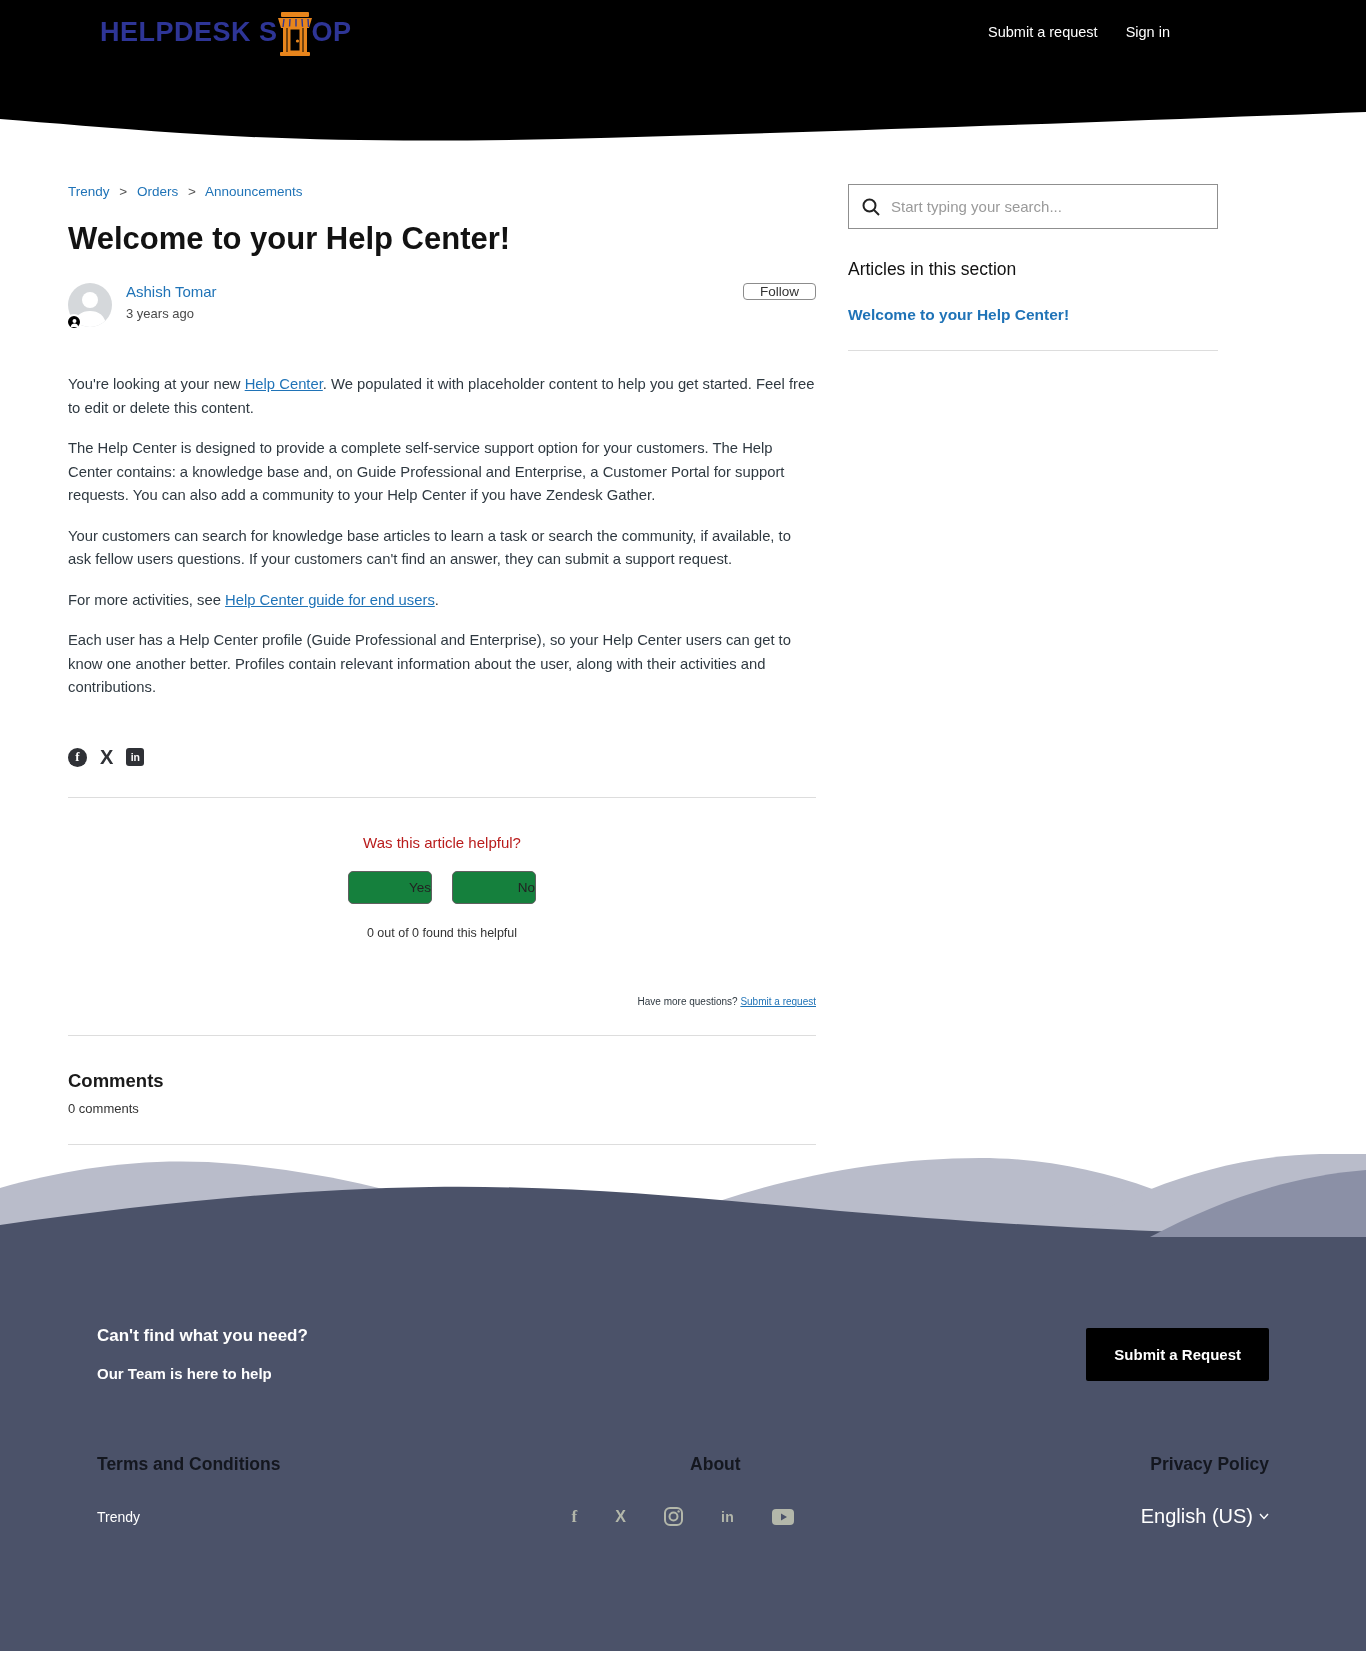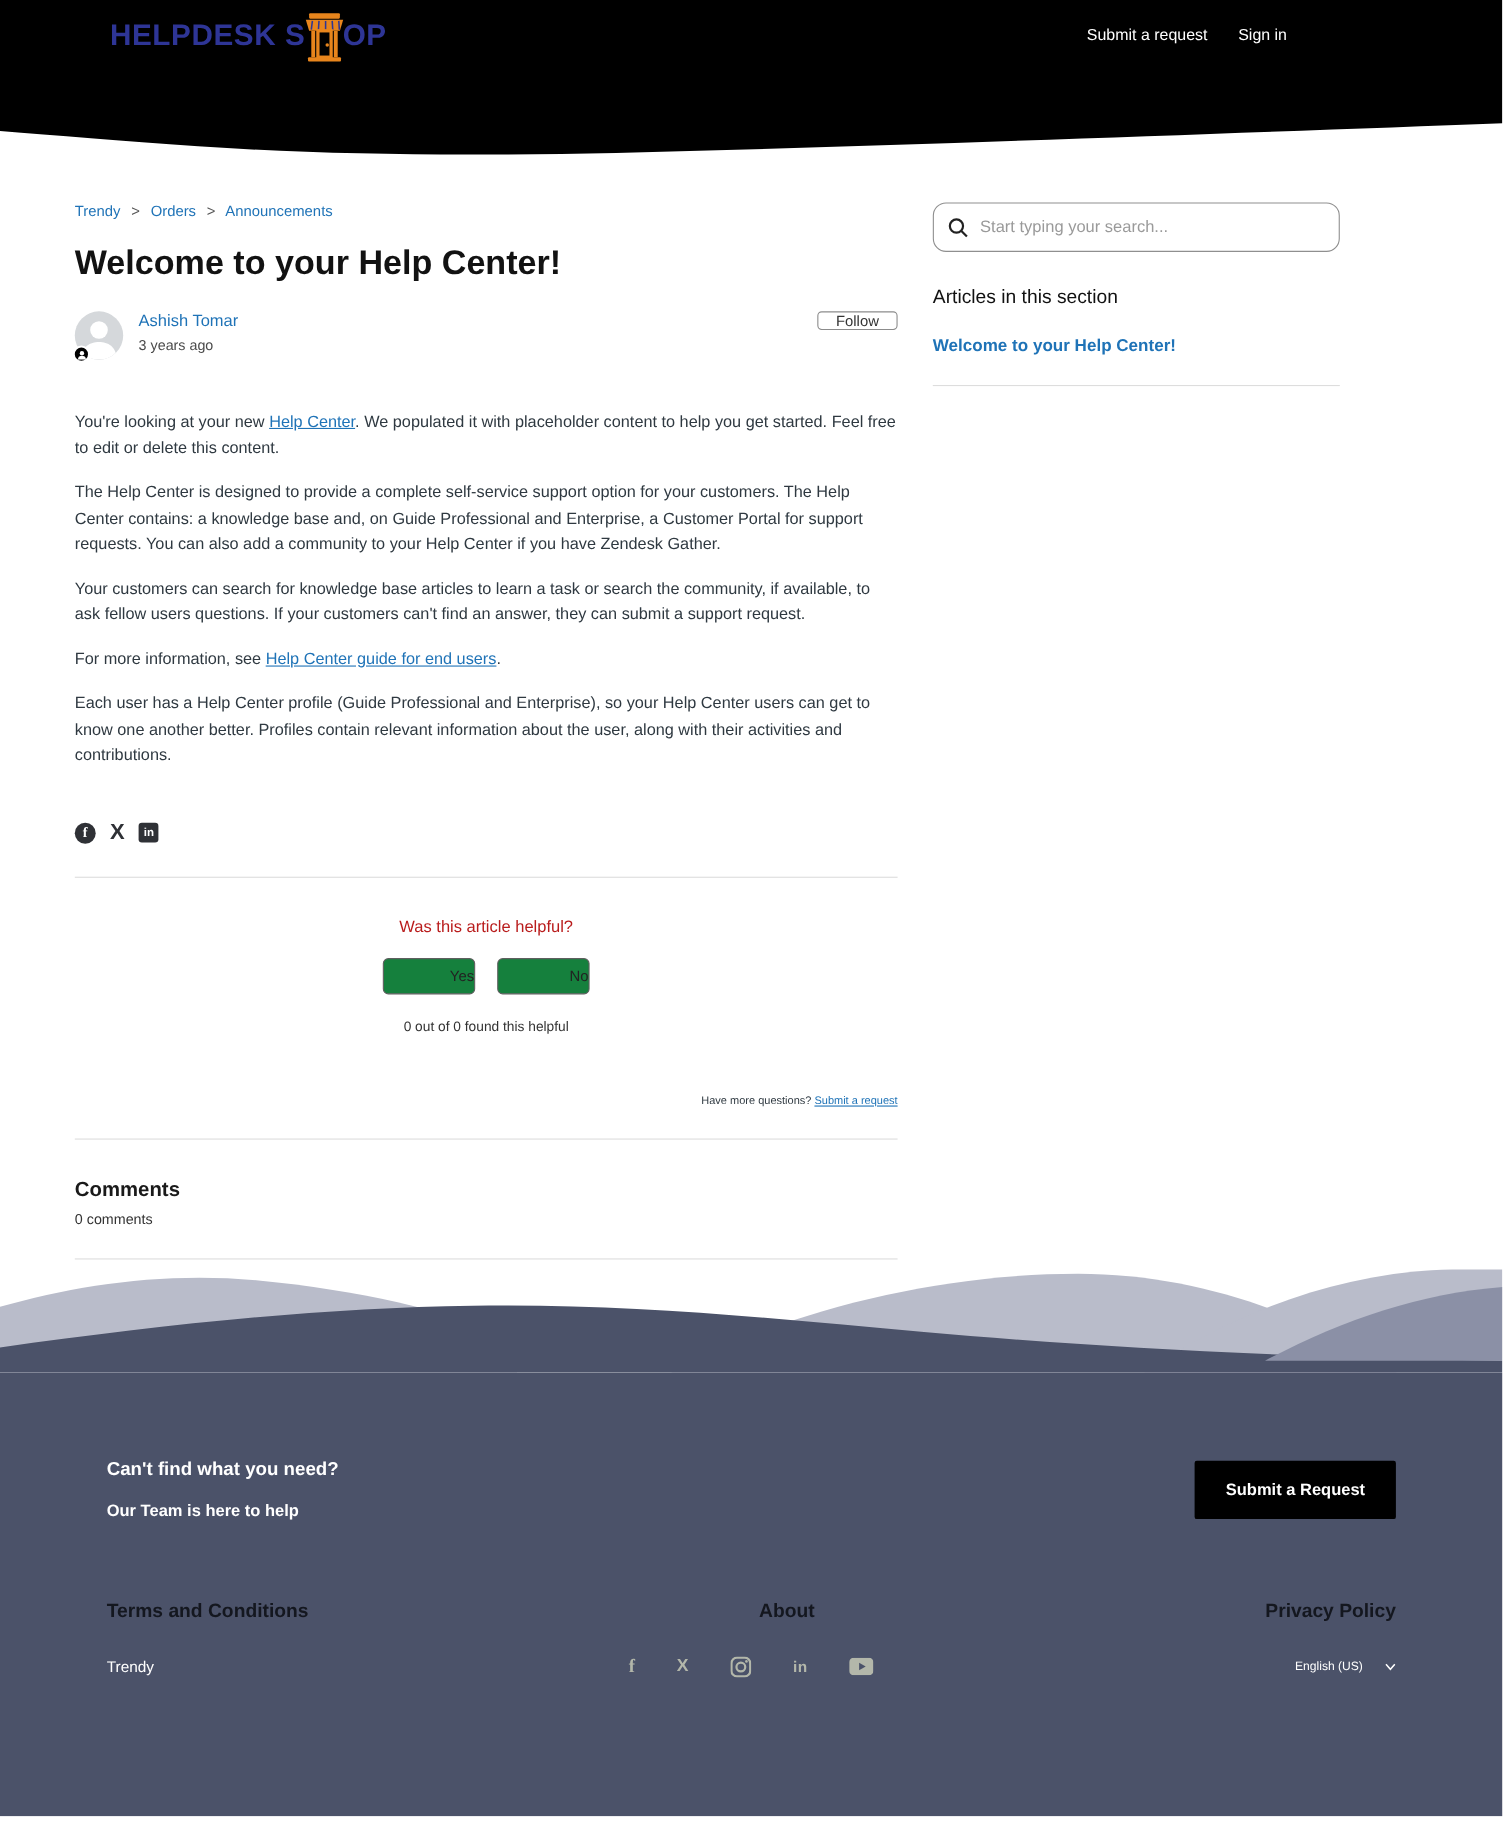--- a/index.html
+++ b/index.html
@@ -55,21 +55,21 @@
   .more-q a { color:#1f73b7; text-decoration:underline; }
   .div2 { margin-top:28px; }
 
   .comments-h { margin-top:34px; font-size:18.5px; font-weight:700; color:#1a1a1a; }
   .comments-count { margin-top:9px; font-size:13px; color:#333; }
   .div3 { margin-top:28px; }
   .signin-line { margin-top:26px; font-size:13.5px; color:#2f3941; }
   .signin-line a { color:#1f73b7; text-decoration:underline; }
 
   
-  .search-box { margin-top:34px; height:45px; border:1px solid #8f8f8f; border-radius:12px; display:flex; align-items:center; padding:0 12px; gap:10px; background:#fff; }
+  .search-box { margin-top:34px; height:45px; border:1px solid #8f8f8f; border-radius:0; display:flex; align-items:center; padding:0 12px; gap:10px; background:#fff; }
   .search-box input { border:none; outline:none; flex:1; font-size:15px; font-family:inherit; color:#333; }
   .search-box input::placeholder { color:#9a9a9a; }
   .aside-title { margin-top:30px; font-size:17.5px; font-weight:400; color:#111; }
   .aside-link { margin-top:26px; display:block; color:#1f73b7; font-weight:700; font-size:15.5px; text-decoration:none; }
   .aside-div { margin-top:26px; border-top:1px solid #ddd; }
 
   
   .footer-zone { position:absolute; left:0; right:0; bottom:12px; }
   .waves { display:block; }
   .footer-body { background:#4b5269; height:403px; padding:0 97px; }
@@ -79,21 +79,21 @@
   .cta-btn { background:#000; color:#fff; border:none; border-radius:2px; font-weight:700; font-size:15px; padding:18px 28px; font-family:inherit; cursor:pointer; }
   .flinks-row { margin-top:72px; display:flex; justify-content:space-between; align-items:center; }
   .flink { color:#14171f; font-size:17.5px; font-weight:700; text-decoration:none; }
   .fbottom-row { margin-top:30px; display:grid; grid-template-columns:1fr auto 1fr; align-items:center; }
   .brand-link { color:#fff; font-size:14px; text-decoration:none; }
   .fsocial { display:flex; gap:38px; align-items:center; color:#b3b7aa; }
   .fsoc { color:#b3b7aa; text-decoration:none; display:flex; align-items:center; }
   .fsoc-f { font-weight:700; font-size:17px; font-family:"Liberation Serif", serif; }
   .fsoc-x { font-weight:700; font-size:16px; }
   .fsoc-in { font-weight:700; font-size:14px; letter-spacing:.5px; }
-  .lang-wrap { justify-self:end; display:flex; align-items:center; gap:20px; color:#fff; font-size:11px; cursor:pointer; }
+  .lang-wrap { justify-self:end; display:flex; align-items:center; gap:6px; color:#fff; font-size:20px; cursor:pointer; }
 </style>
 </head>
 <body>
 
 <div class="page">
 
   <div class="header">
     <svg class="header-curve" width="1366" height="150" viewBox="0 0 1366 150">
       <path d="M0,0 H1366 V112 C1150,120 840,132 560,139 C420,142 300,141 180,133 C110,128 50,123 0,119 Z" fill="#000"></path>
     </svg>
@@ -151,21 +151,21 @@
           <a href="#" class="author-name">Ashish Tomar</a>
           <div class="author-date">3 years ago</div>
         </div>
         <button class="follow-btn">Follow</button>
       </div>
 
       <div class="article-body">
         <p><span>You're looking at your new </span><a href="#">Help Center</a><span>. We populated it with placeholder content to help you get started. Feel free to edit or delete this content.</span></p>
         <p>The Help Center is designed to provide a complete self-service support option for your customers. The Help Center contains: a knowledge base and, on Guide Professional and Enterprise, a Customer Portal for support requests. You can also add a community to your Help Center if you have Zendesk Gather.</p>
         <p>Your customers can search for knowledge base articles to learn a task or search the community, if available, to ask fellow users questions. If your customers can't find an answer, they can submit a support request.</p>
-        <p><span>For more information, see </span><a href="#">Help Center guide for end users</a><span>.</span></p>
+        <p><span>For more activities, see </span><a href="#">Help Center guide for end users</a><span>.</span></p>
         <p>Each user has a Help Center profile (Guide Professional and Enterprise), so your Help Center users can get to know one another better. Profiles contain relevant information about the user, along with their activities and contributions.</p>
       </div>
 
       <div class="share-row">
         <span class="fb-ic">f</span>
         <span class="x-ic">X</span>
         <span class="li-ic">in</span>
       </div>
 
       <div class="divider div1"></div>

